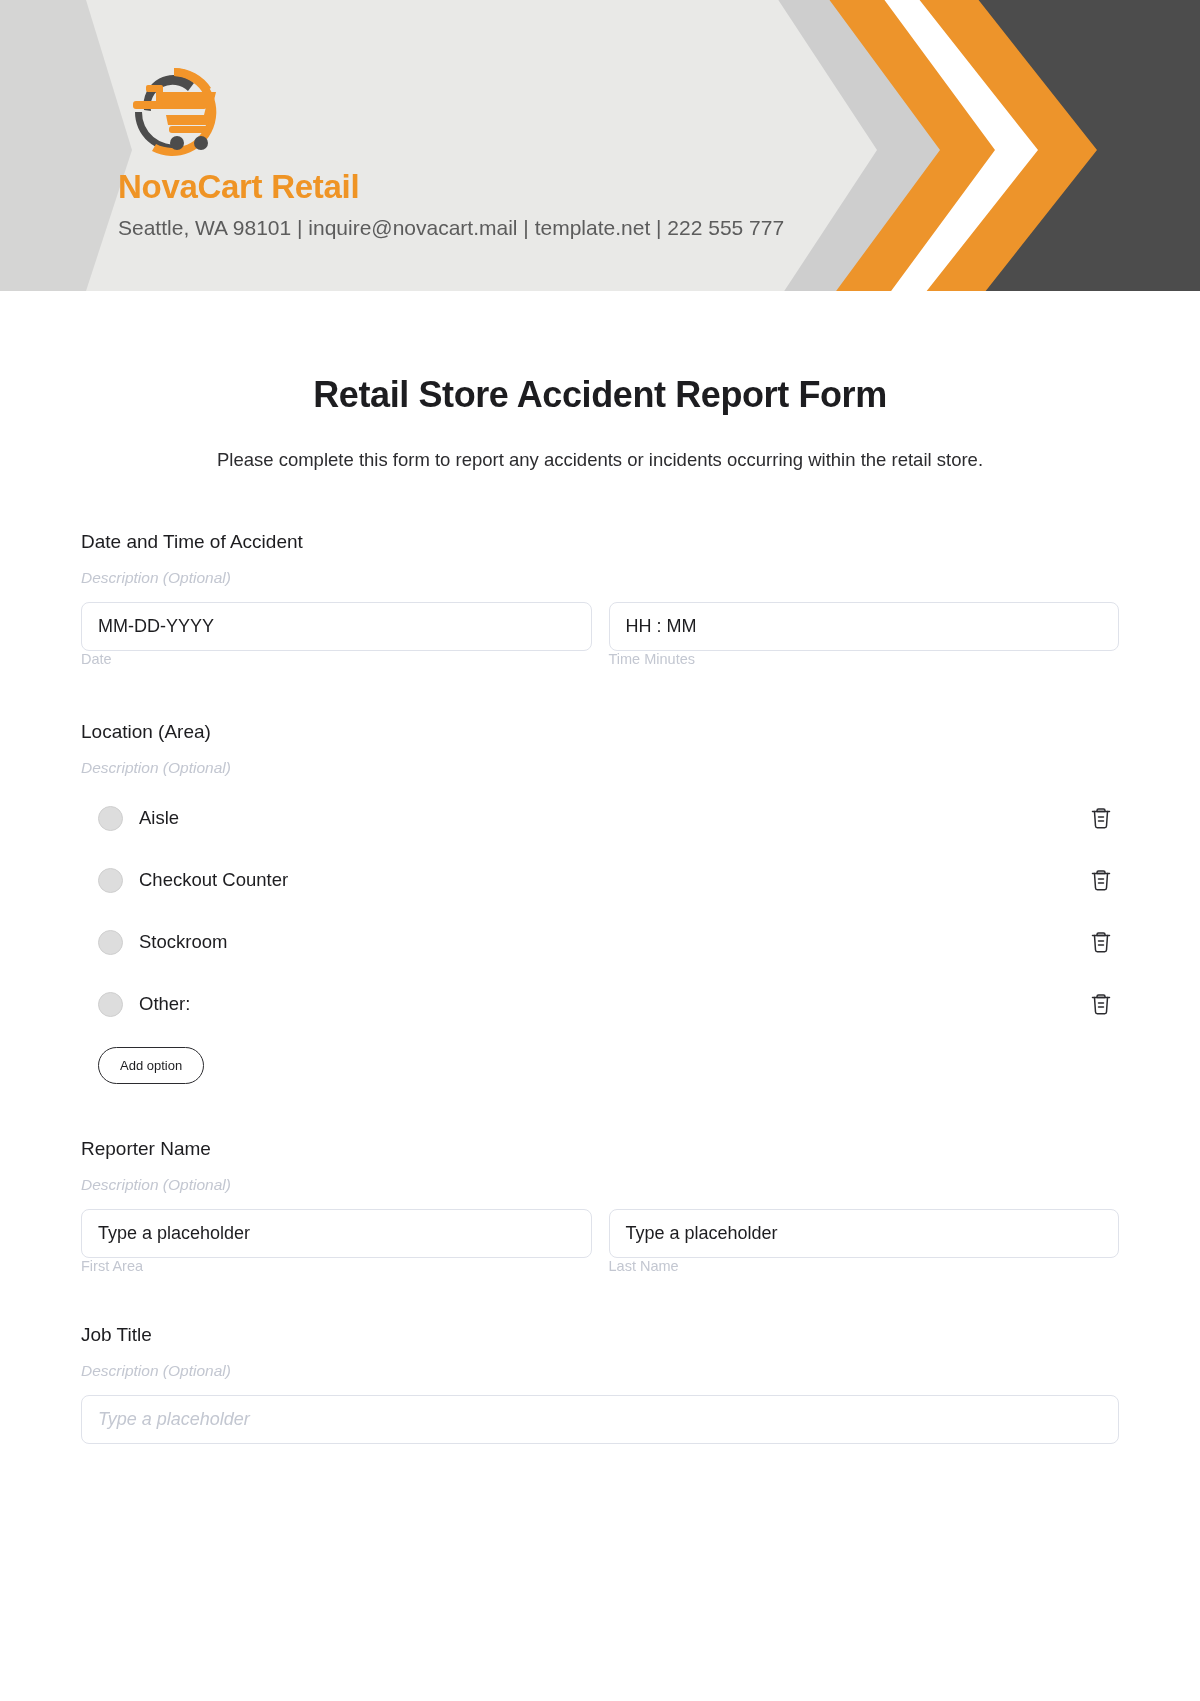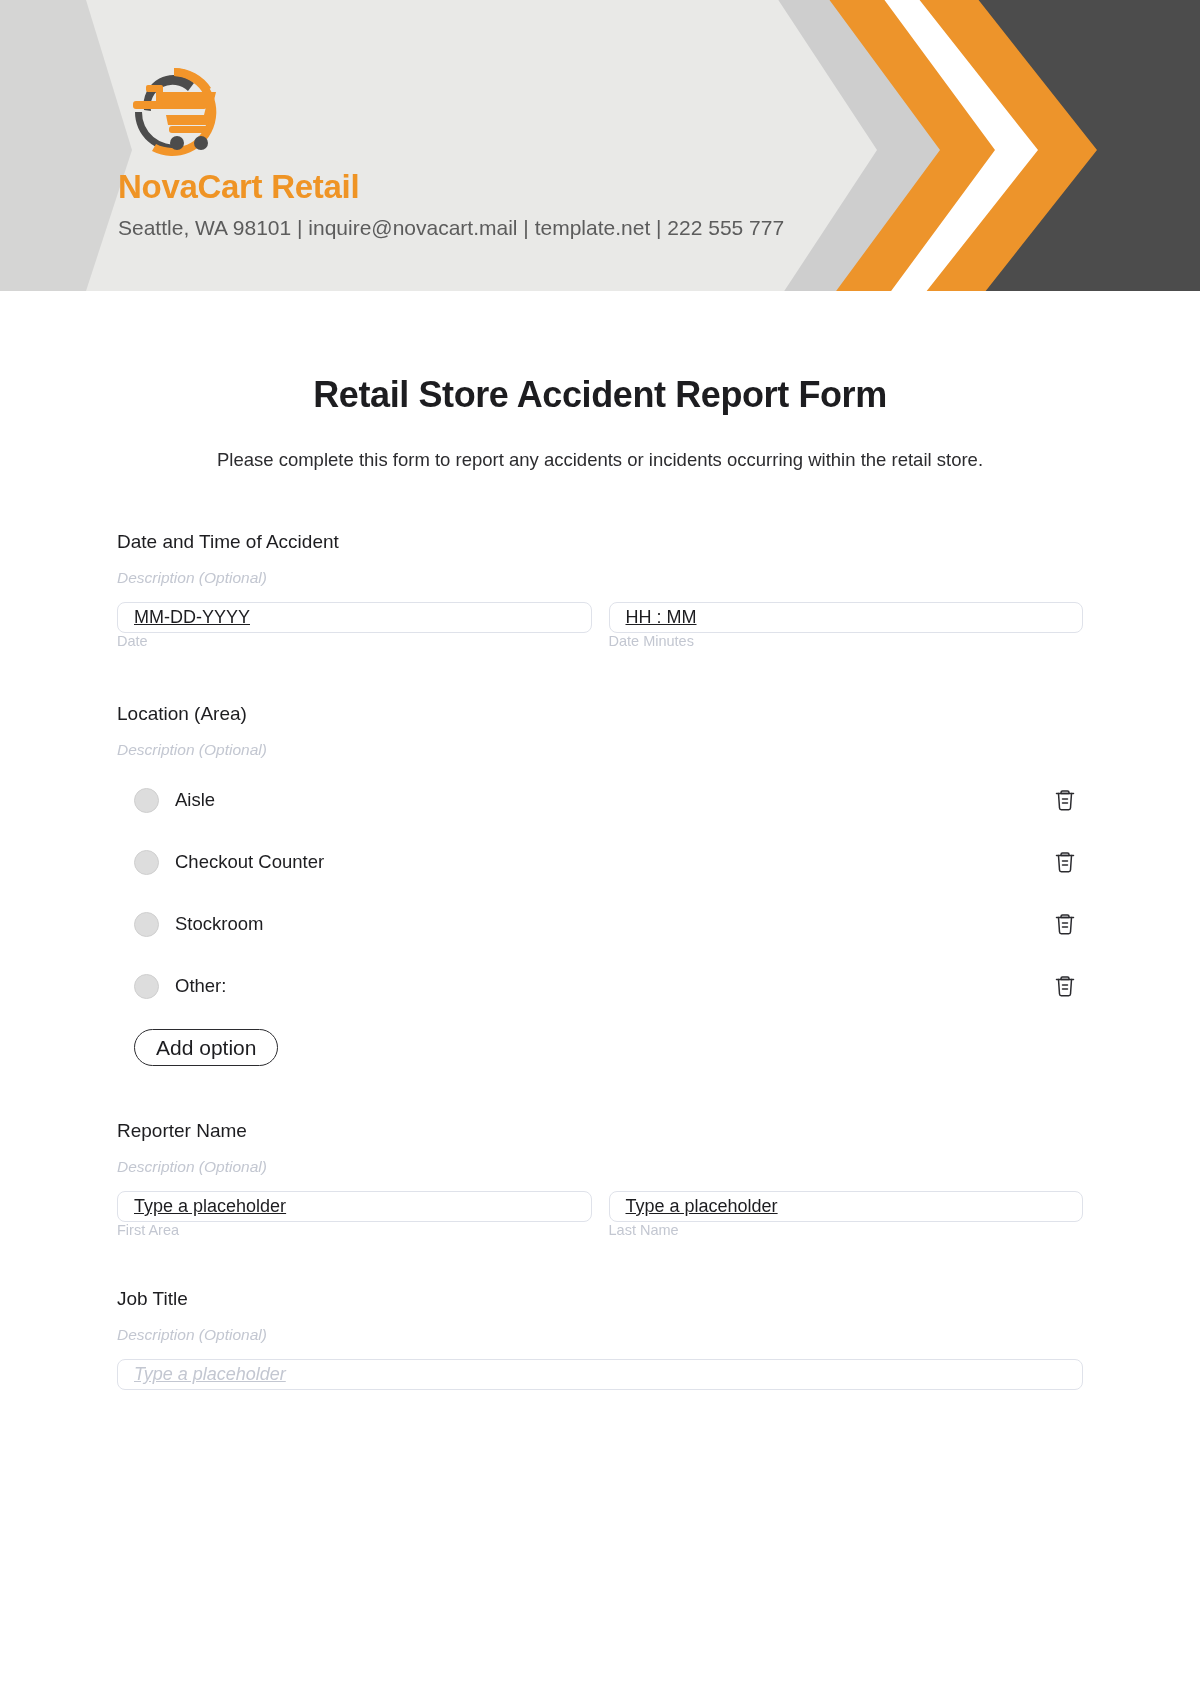--- a/index.html
+++ b/index.html
@@ -88,21 +88,21 @@
   .brand-contact {
     color: #5c5c5c;
     font-size: 21px;
     margin-top: 10px;
     white-space: nowrap;
   }
 
   
   .doc {
     width: 1200px;
-    padding: 0 117px;
+    padding: 0 81px;
   }
   .form-title {
     text-align: center;
     font-size: 36px;
     font-weight: bold;
     color: #1d1d20;
     letter-spacing: -0.4px;
     margin: 83px 0 0 0;
   }
   .form-subtitle {
@@ -132,31 +132,30 @@
 
   .row-2 {
     display: flex;
     gap: 17px;
     margin-top: 15px;
   }
   .col { flex: 1 1 0; min-width: 0; }
 
   .txtbox {
     width: 100%;
-    height: 31px;
+    height: 49px;
     border: 1px solid #dfe2ea;
     border-radius: 8px;
     background: #ffffff;
     display: flex;
     align-items: center;
     padding: 0 16px;
     font-size: 18px;
     color: #1d1d20;
     font-family: "Liberation Sans", sans-serif;
-    text-decoration: underline;
   }
   .txtbox.ph {
     color: #c3c7d1;
     font-style: italic;
   }
   .sub-label {
     font-size: 14.5px;
     color: #c3c7d1;
   }
 
@@ -197,21 +196,21 @@
 
   .add-option-btn {
     display: inline-flex;
     align-items: center;
     justify-content: center;
     height: 37px;
     padding: 0 21px;
     border: 1px solid #2b2b2f;
     border-radius: 19px;
     background: #ffffff;
-    font-size: 21px;
+    font-size: 13px;
     color: #1d1d20;
     font-family: "Liberation Sans", sans-serif;
     margin-left: 17px;
     margin-top: 2px;
     cursor: pointer;
   }
 </style>
 </head>
 <body>
 
@@ -257,21 +256,21 @@
   <div class="field-block">
     <div class="field-label">Date and Time of Accident</div>
     <div class="field-desc">Description (Optional)</div>
     <div class="row-2">
       <div class="col">
         <div class="txtbox">MM-DD-YYYY</div>
         <div class="sub-label">Date</div>
       </div>
       <div class="col">
         <div class="txtbox">HH : MM</div>
-        <div class="sub-label">Date Minutes</div>
+        <div class="sub-label">Time Minutes</div>
       </div>
     </div>
   </div>
 
   <div class="field-block">
     <div class="field-label">Location (Area)</div>
     <div class="field-desc">Description (Optional)</div>
 
     <div class="options">
 

